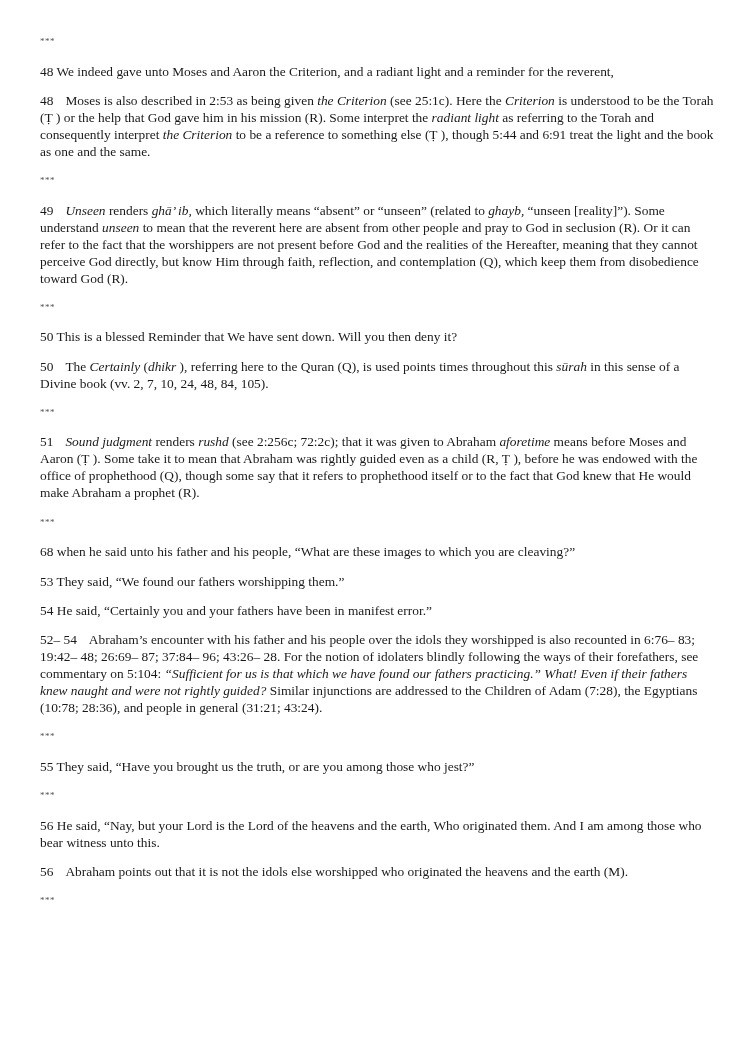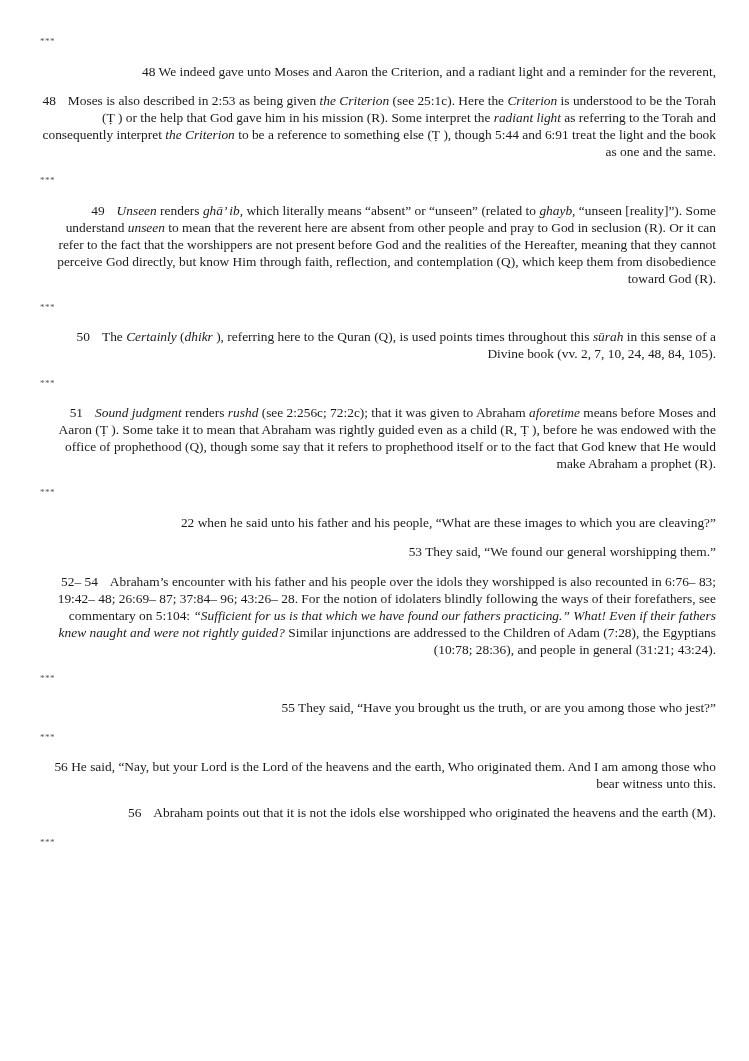--- a/index.html
+++ b/index.html
@@ -2,42 +2,44 @@
 <html><head>
 <meta charset="utf-8">
 <style>
   html, body { margin: 0; padding: 0; background: #ffffff; }
   body { width: 749px; height: 1061px; overflow: hidden; position: relative; }
   .page {
     position: absolute; left: 40px; top: 33px; width: 676px;
     font-family: "Liberation Serif", "DejaVu Serif", serif;
     font-size: 13.4px; line-height: 17px; color: #1a1a1a;
   }
-  .para { margin: 0 0 12.3px 0; text-align: right; }
+  .para { margin: 0 0 12.3px 0; }
   .sep { font-size: 9px; letter-spacing: 0.5px; color: #555; line-height: 17px; margin: 0 0 12.5px 0; }
   .num { display: inline-block; }
   .cnum { display: inline-block; margin-right: 12px; }
   i { font-style: italic; }
 </style>
 </head>
 <body>
 
 <div class="page" id="page">
     <p class="sep">***</p>
     <p class="para"><span class="num">48</span> <span>We indeed gave unto Moses and Aaron the Criterion, and a radiant light and a reminder for the reverent,</span></p>
     <p class="para"><span class="cnum">48</span><span>Moses is also described in 2:53 as being given </span><i>the Criterion</i><span> (see 25:1c). Here the </span><i>Criterion</i><span> is understood to be the Torah (Ṭ ) or the help that God gave him in his mission (R). Some interpret the </span><i>radiant light</i><span> as referring to the Torah and consequently interpret </span><i>the Criterion</i><span> to be a reference to something else (Ṭ ), though 5:44 and 6:91 treat the light and the book as one and the same.</span></p>
     <p class="sep">***</p>
     <p class="para"><span class="cnum">49</span><i>Unseen</i><span> renders </span><i>ghā’ ib,</i><span> which literally means “absent” or “unseen” (related to </span><i>ghayb,</i><span> “unseen [reality]”). Some understand </span><i>unseen</i><span> to mean that the reverent here are absent from other people and pray to God in seclusion (R). Or it can refer to the fact that the worshippers are not present before God and the realities of the Hereafter, meaning that they cannot perceive God directly, but know Him through faith, reflection, and contemplation (Q), which keep them from disobedience toward God (R).</span></p>
     <p class="sep">***</p>
+    <p class="para"><span class="num">50</span> <span>This is a blessed Reminder that We have sent down. Will you then deny it?</span></p>
     <p class="para"><span class="cnum">50</span><span>The </span><i>Certainly</i><span> (</span><i>dhikr</i><span> ), referring here to the Quran (Q), is used points times throughout this </span><i>sūrah</i><span> in this sense of a Divine book (vv. 2, 7, 10, 24, 48, 84, 105).</span></p>
     <p class="sep">***</p>
     <p class="para"><span class="cnum">51</span><i>Sound judgment</i><span> renders </span><i>rushd</i><span> (see 2:256c; 72:2c); that it was given to Abraham </span><i>aforetime</i><span> means before Moses and Aaron (Ṭ ). Some take it to mean that Abraham was rightly guided even as a child (R, Ṭ ), before he was endowed with the office of prophethood (Q), though some say that it refers to prophethood itself or to the fact that God knew that He would make Abraham a prophet (R).</span></p>
     <p class="sep">***</p>
-    <p class="para"><span class="num">22</span> <span>when he said unto his father and his people, “What are these images to which you are cleaving?”</span></p>
-    <p class="para"><span class="num">53</span> <span>They said, “We found our general worshipping them.”</span></p>
+    <p class="para"><span class="num">68</span> <span>when he said unto his father and his people, “What are these images to which you are cleaving?”</span></p>
+    <p class="para"><span class="num">53</span> <span>They said, “We found our fathers worshipping them.”</span></p>
+    <p class="para"><span class="num">54</span> <span>He said, “Certainly you and your fathers have been in manifest error.”</span></p>
     <p class="para"><span class="cnum">52– 54</span><span>Abraham’s encounter with his father and his people over the idols they worshipped is also recounted in 6:76– 83; 19:42– 48; 26:69– 87; 37:84– 96; 43:26– 28. For the notion of idolaters blindly following the ways of their forefathers, see commentary on 5:104: </span><i>“Sufficient for us is that which we have found our fathers practicing.” What! Even if their fathers knew naught and were not rightly guided?</i><span> Similar injunctions are addressed to the Children of Adam (7:28), the Egyptians (10:78; 28:36), and people in general (31:21; 43:24).</span></p>
     <p class="sep">***</p>
     <p class="para"><span class="num">55</span> <span>They said, “Have you brought us the truth, or are you among those who jest?”</span></p>
     <p class="sep">***</p>
     <p class="para"><span class="num">56</span> <span>He said, “Nay, but your Lord is the Lord of the heavens and the earth, Who originated them. And I am among those who bear witness unto this.</span></p>
     <p class="para"><span class="cnum">56</span><span>Abraham points out that it is not the idols else worshipped who originated the heavens and the earth (M).</span></p>
     <p class="sep">***</p>
   </div>
 
 </body></html>

